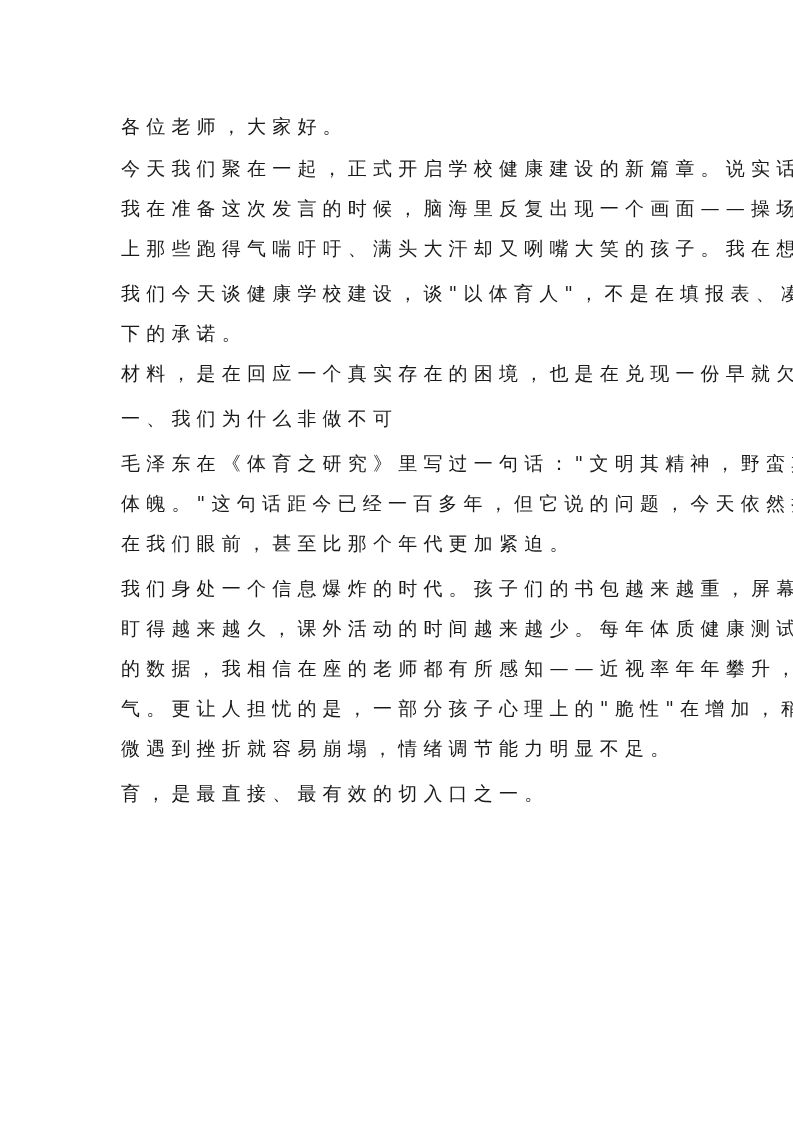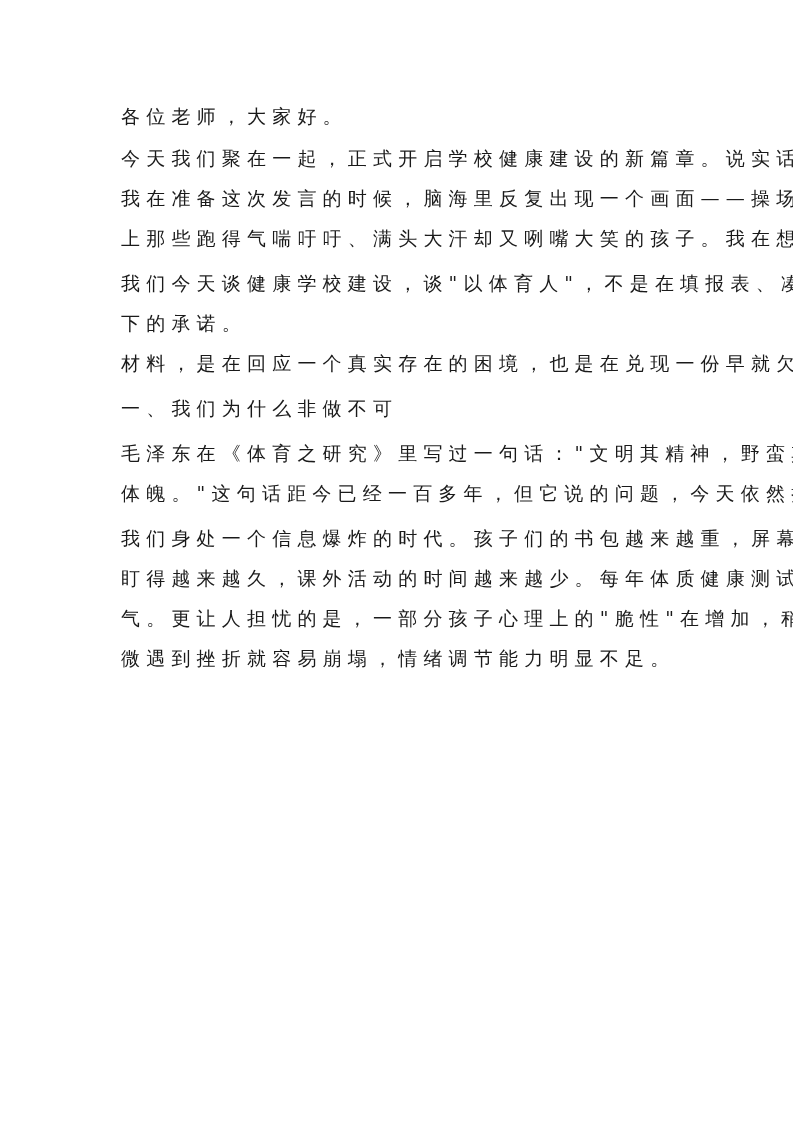--- a/index.html
+++ b/index.html
@@ -1,21 +1,21 @@
 <!DOCTYPE html>
 <html><head>
 <meta charset="utf-8">
 <style>
   html, body { margin: 0; padding: 0; background: #ffffff; }
   body { width: 793px; height: 1122px; position: relative; overflow: hidden; }
   .page {
     position: absolute; left: 0; top: 0; width: 793px; height: 1122px; background: #ffffff;
   }
   .content {
-    position: absolute; left: 121px; top: 96px; width: 545px;
+    position: absolute; left: 121px; top: 106px; width: 545px;
     font-family: "DejaVu Serif", "Liberation Serif", serif;
     color: #1a1a1a;
   }
   .para {
     margin: 0 0 5px 0;
     font-size: 19px;
     line-height: 40px;
     letter-spacing: 6.2px;
     text-align: justify;
     word-break: break-all;
@@ -51,26 +51,29 @@
       <span class="line">我们今天谈健康学校建设，谈"以体育人"，不是在填报表、凑</span>
       <span class="line">下的承诺。</span>
       <span class="line">材料，是在回应一个真实存在的困境，也是在兑现一份早就欠</span>
     </p>
 
     <h2 class="heading">一、我们为什么非做不可</h2>
 
     <p class="para">
       <span class="line">毛泽东在《体育之研究》里写过一句话："文明其精神，野蛮其</span>
       <span class="line">体魄。"这句话距今已经一百多年，但它说的问题，今天依然摆</span>
+      <span class="line">在我们眼前，甚至比那个年代更加紧迫。</span>
     </p>
 
     <p class="para">
       <span class="line">我们身处一个信息爆炸的时代。孩子们的书包越来越重，屏幕</span>
       <span class="line">盯得越来越久，课外活动的时间越来越少。每年体质健康测试</span>
+      <span class="line">的数据，我相信在座的老师都有所感知——近视率年年攀升，</span>
       <span class="line">气。更让人担忧的是，一部分孩子心理上的"脆性"在增加，稍</span>
       <span class="line">微遇到挫折就容易崩塌，情绪调节能力明显不足。</span>
     </p>
 
     <p class="para">
+      <span class="line">育，是最直接、最有效的切入口之一。</span>
     </p>
 
   </div>
 </div>
 
 </body></html>

